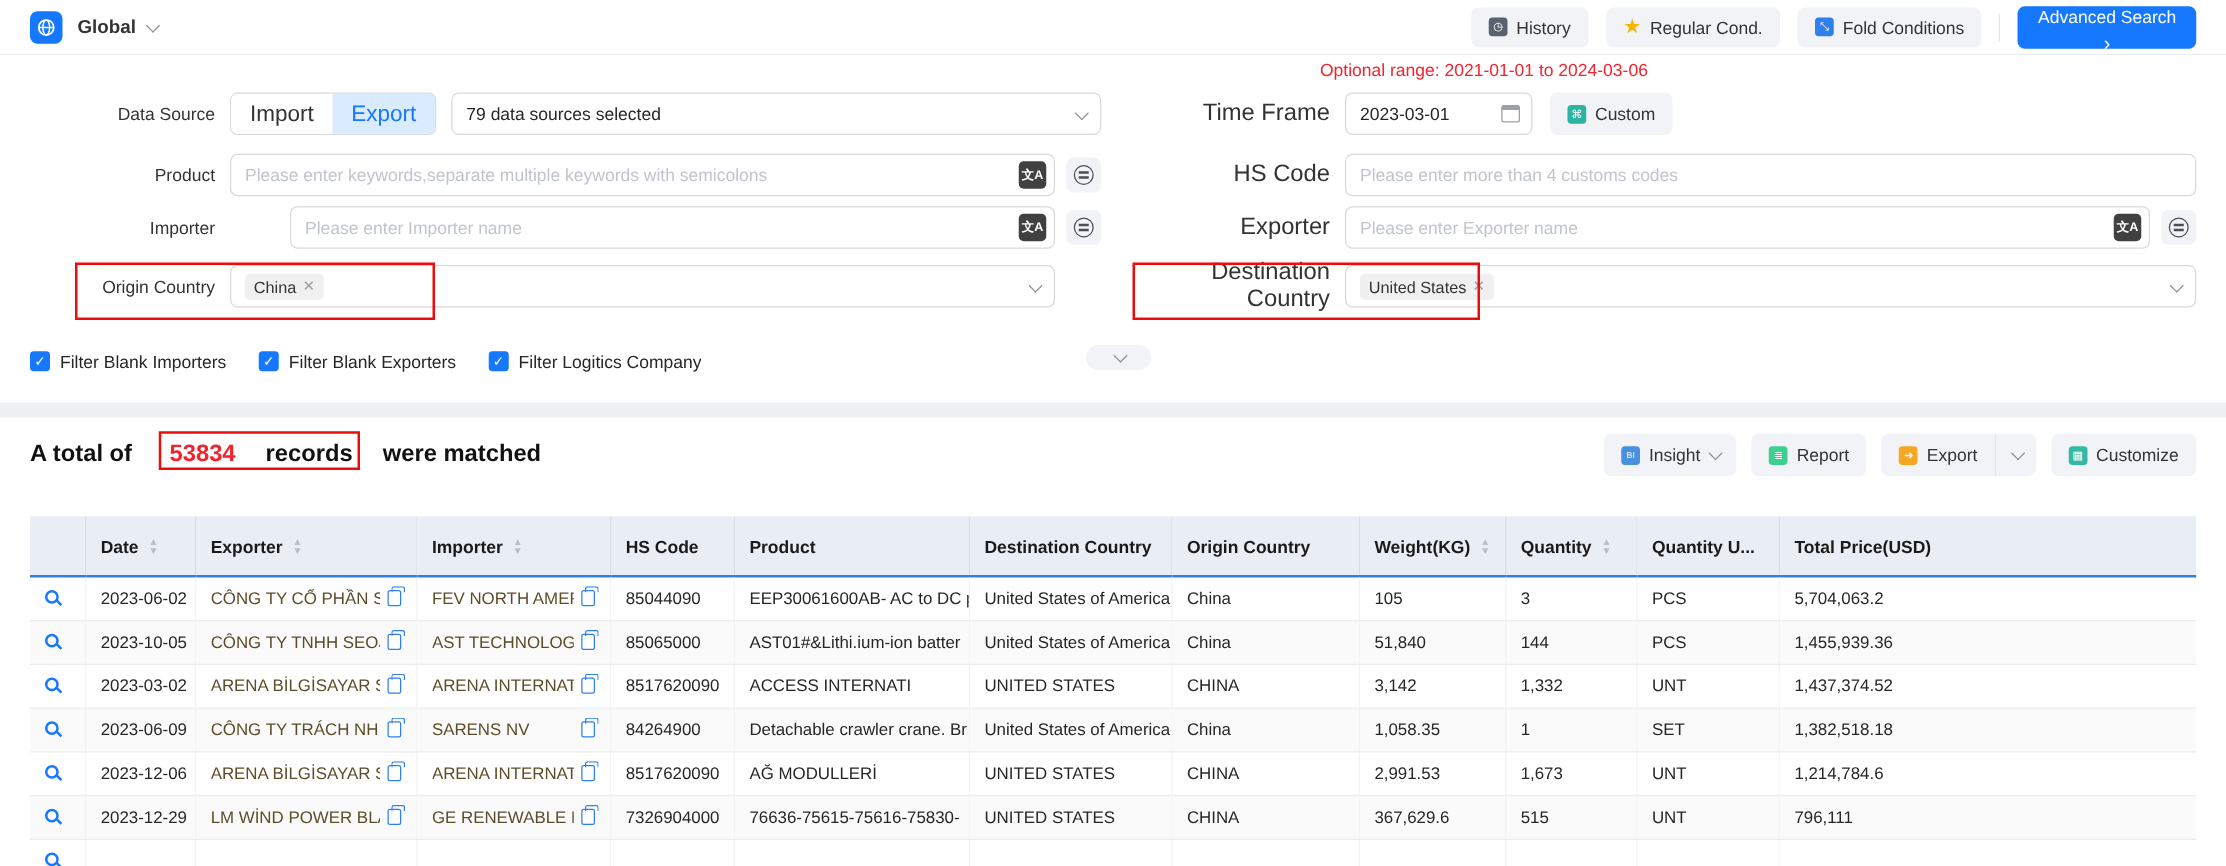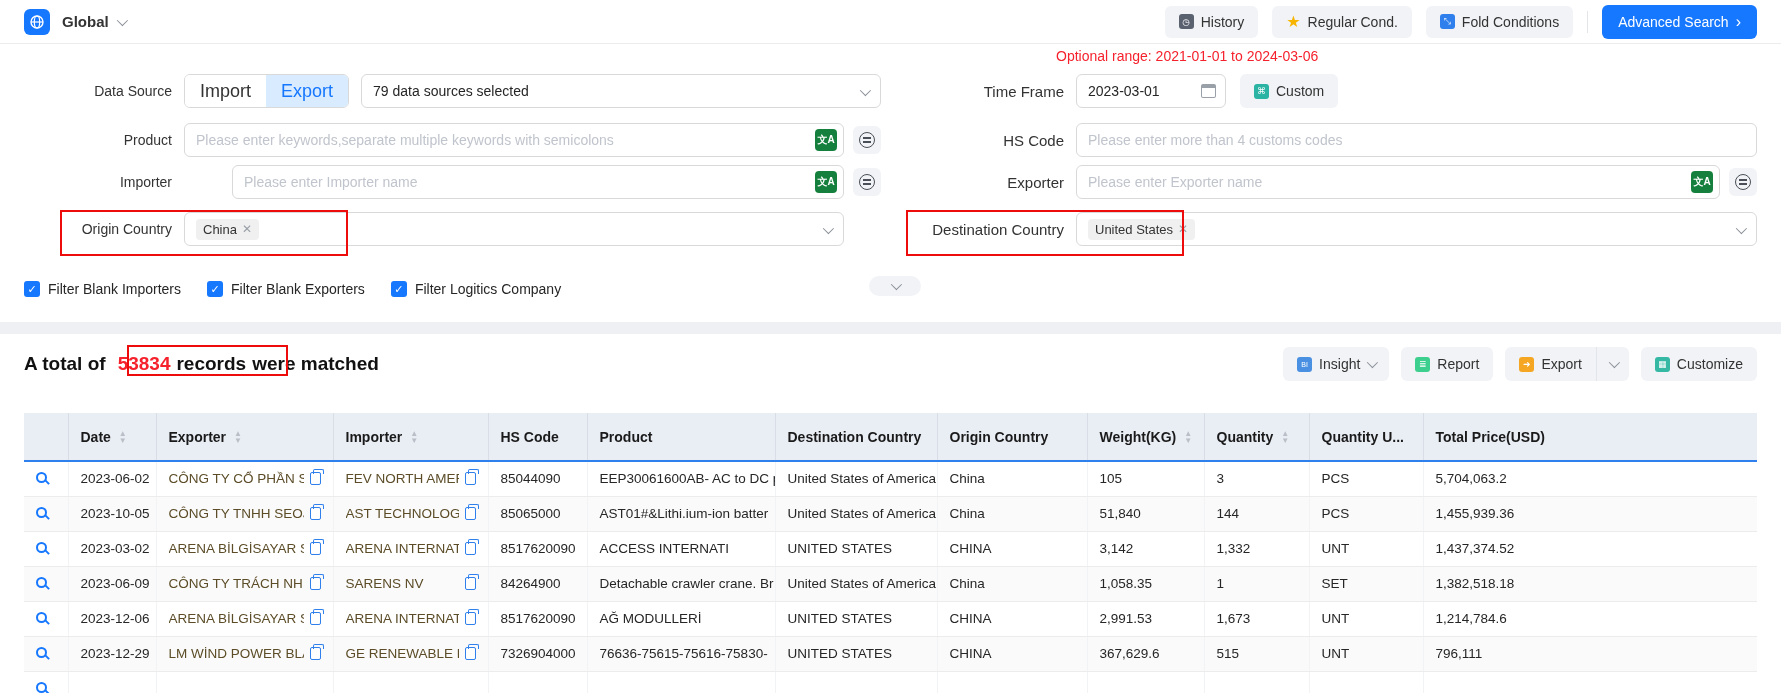--- a/index.html
+++ b/index.html
@@ -15,48 +15,48 @@
   .brand-region { font-size:15px; font-weight:700; color:#333; margin-right:8px; }
   .chev { display:inline-block; width:8px; height:8px; border-right:1.6px solid #8a8f99;
           border-bottom:1.6px solid #8a8f99; transform:rotate(45deg) translateY(-2px); }
   .topbar-right { margin-left:auto; display:flex; align-items:center; gap:14px; }
   .tb-btn { height:32px; background:#f1f3f6; border:none; border-radius:6px; padding:0 14px;
             display:flex; align-items:center; gap:7px; font-size:14px; color:#333; cursor:pointer;
             font-family:inherit; }
   .tb-divider { width:1px; height:22px; background:#e3e5e9; }
   .btn-primary { height:34px; background:#1677ff; color:#fff; border:none; border-radius:6px;
                  padding:0 16px; font-size:14px; display:flex; align-items:center; gap:7px;
-                 cursor:pointer; font-family:inherit; }
+                 cursor:pointer; font-family:inherit;flex-direction:column; }
   .icon-sq { width:15px; height:15px; border-radius:3px; display:inline-flex; align-items:center;
              justify-content:center; font-size:9px; color:#fff; flex:0 0 auto; }
   .star { color:#f7b500; font-size:16px; line-height:1; }
 
   
   .form-section { position:relative; background:#fff; height:278px; padding:30px 24px 0 24px; }
   .optional-range { position:absolute; left:1056px; top:4px; color:#f5222d; font-size:14px; }
   .frow { display:flex; align-items:center; height:34px; }
   .frow.m1 { margin-bottom:15px; } .frow.m2 { margin-bottom:8px; } .frow.m3 { margin-bottom:13px; }
   .lgroup { width:900px; display:flex; align-items:center; flex:0 0 auto; }
   .rgroup { flex:1; display:flex; align-items:center; }
   .flabel { width:148px; text-align:right; font-size:14px; color:#333; margin-right:12px; flex:0 0 auto; }
-  .rlabel { width:140px; text-align:right; font-size:15px; color:#333; margin-right:12px; flex:0 0 auto; }
+  .rlabel { width:140px; text-align:right; font-size:19px; color:#333; margin-right:12px; flex:0 0 auto; }
   .seg { display:flex; border:1px solid #d9d9d9; border-radius:6px; overflow:hidden; height:34px; flex:0 0 auto; }
   .seg-item { padding:0 15px; display:flex; align-items:center; font-size:18px; color:#333;
               background:#fff; cursor:pointer; }
   .seg-item.active { background:#d9ebff; color:#1677ff; }
   .selectbox { position:relative; height:34px; border:1px solid #d9d9d9; border-radius:6px;
                background:#fff; display:flex; align-items:center; padding:0 30px 0 11px;
                font-size:14px; color:#262626; cursor:pointer; }
   .selectbox .chev { position:absolute; right:12px; top:13px; }
   .input-wrap { position:relative; display:flex; align-items:center; }
   .tinput { height:34px; width:100%; border:1px solid #d9d9d9; border-radius:6px; padding:0 34px 0 11px;
             font-size:14px; color:#262626; font-family:inherit; outline:none; }
   .tinput.noicon { padding-right:11px; }
   .tinput::placeholder { color:#c0c4cc; }
-  .trans-icon { position:absolute; right:7px; width:22px; height:22px; background:#15803d; border-radius:4px;
+  .trans-icon { position:absolute; right:7px; width:22px; height:22px; background:#404040; border-radius:4px;
                 color:#fff; font-size:10px; font-weight:700; display:flex; align-items:center;
                 justify-content:center; cursor:pointer; }
   .circle-btn { width:28px; height:28px; margin-left:9px; background:#f1f3f6; border:none; border-radius:6px;
                 display:flex; align-items:center; justify-content:center; cursor:pointer; flex:0 0 auto; }
   .circle-glyph { width:16px; height:16px; border:1.8px solid #4a4f57; border-radius:50%;
                   display:flex; flex-direction:column; align-items:center; justify-content:center; gap:2px; }
   .circle-glyph i { display:block; width:8px; height:1.6px; background:#4a4f57; }
   .datebox { position:relative; width:150px; height:34px; border:1px solid #d9d9d9; border-radius:6px;
              display:flex; align-items:center; padding:0 32px 0 11px; font-size:14px; margin-right:14px; }
   .cal-icon { position:absolute; right:9px; width:15px; height:14px; border:1.5px solid #9aa0a8;
@@ -78,21 +78,21 @@
                    cursor:pointer; }
   .check-row-right { margin-left:auto; display:flex; align-items:center; gap:14px; }
   .link { color:#1677ff; font-size:14px; cursor:pointer; text-decoration:none; }
   .btn-outline { height:34px; background:#fff; border:1px solid #d9d9d9; border-radius:6px; padding:0 15px;
                  font-size:14px; color:#333; cursor:pointer; font-family:inherit; }
 
   
   .band { height:12px; background:#eef0f4; }
   .results { background:#fff; min-height:360px; padding:13px 24px 0 24px; }
   .results-head { display:flex; align-items:center; height:34px; }
-  .total-line { font-size:19px; font-weight:700; color:#111; display:flex; align-items:flex-end; gap:6px; }
+  .total-line { font-size:19px; font-weight:700; color:#111; display:flex; align-items:flex-end; gap:24px; }
   .total-count { color:#f5222d; margin-left:6px; }
   .results-actions { margin-left:auto; display:flex; align-items:center; gap:12px; }
   .split-btn { display:flex; }
   .split-btn .gray-btn:first-child { border-top-right-radius:0; border-bottom-right-radius:0; }
   .split-btn .gray-btn:last-child { border-top-left-radius:0; border-bottom-left-radius:0;
                                     border-left:1px solid #e2e5ea; padding:0 12px; }
 
   table { border-collapse:collapse; table-layout:fixed; width:1733px; margin-top:32px; }
   thead th { background:#e9edf4; height:48px; font-size:14px; font-weight:700; color:#1a1a1a;
              text-align:left; padding:0 12px; border-right:1px solid #d9dde5;

